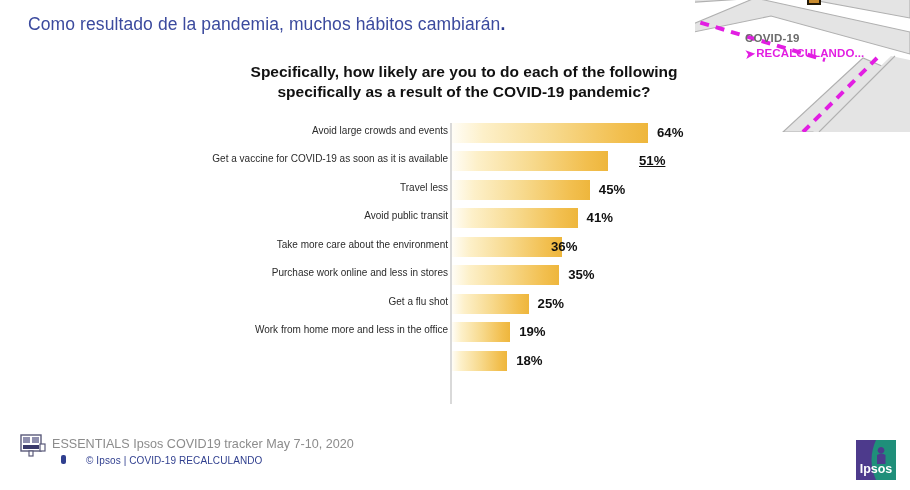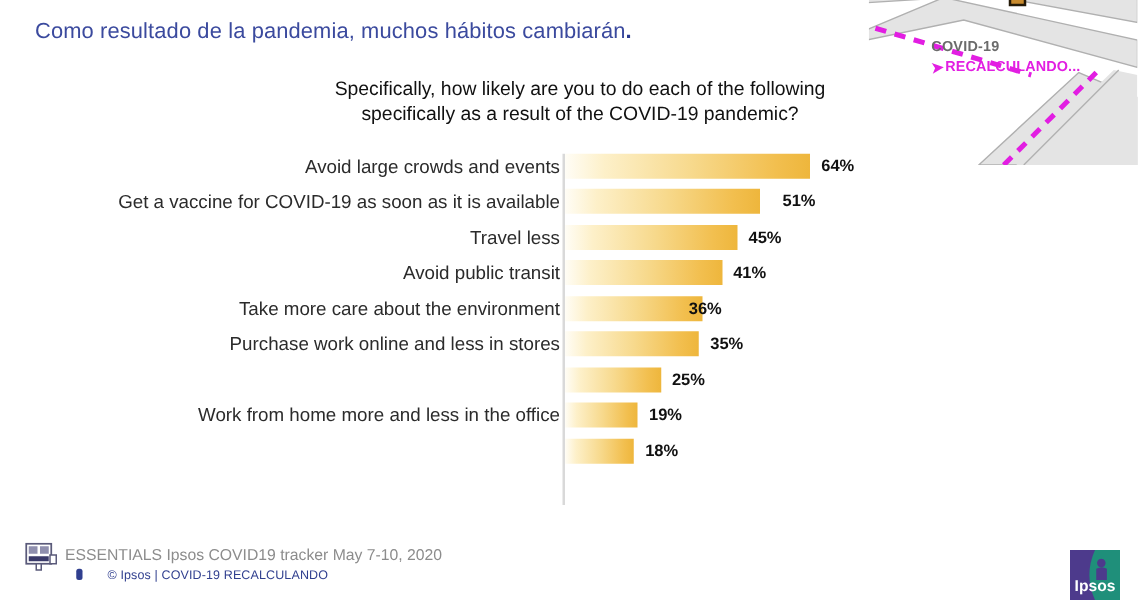--- a/index.html
+++ b/index.html
@@ -72,21 +72,21 @@
   
   .chart-wrap {
     position: absolute;
     left: 0;
     top: 62px;
     width: 910px;
   }
   .chart-title {
     text-align: center;
     font-size: 15.5px;
-    font-weight: normal;
+    font-weight: bold;
     color: #111111;
     line-height: 1.32;
     width: 700px;
     margin: 0 auto;
     padding-left: 18px;
     box-sizing: border-box;
   }
 
   .plot {
     position: relative;
@@ -105,21 +105,21 @@
   .bar-row {
     position: relative;
     height: 28.5px;
   }
   .bar-label {
     position: absolute;
     right: 462px;
     top: 3px;
     width: 420px;
     text-align: right;
-    font-size: 15px;
+    font-size: 10px;
     color: #2b2b2b;
     white-space: nowrap;
   }
   .bar-track {
     position: absolute;
     left: 452px;
     top: 1px;
     height: 20px;
   }
   .bar-fill {
@@ -230,21 +230,21 @@
           <div class="bar-track" style="width: 196px;">
             <div class="bar-fill"></div>
           </div>
           <div class="bar-value" style="left: 657px;">64%</div>
         </div>
         <div class="bar-row">
           <div class="bar-label">Get a vaccine for COVID-19 as soon as it is available</div>
           <div class="bar-track" style="width: 156.188px;">
             <div class="bar-fill"></div>
           </div>
-          <div class="bar-value" style="left: 626px;">51%</div>
+          <div class="bar-value" style="left: 639px; text-decoration: underline;">51%</div>
         </div>
         <div class="bar-row">
           <div class="bar-label">Travel less</div>
           <div class="bar-track" style="width: 137.812px;">
             <div class="bar-fill"></div>
           </div>
           <div class="bar-value" style="left: 598.812px;">45%</div>
         </div>
         <div class="bar-row">
           <div class="bar-label">Avoid public transit</div>
@@ -261,20 +261,21 @@
           <div class="bar-value" style="left: 551px;">36%</div>
         </div>
         <div class="bar-row">
           <div class="bar-label">Purchase work online and less in stores</div>
           <div class="bar-track" style="width: 107.188px;">
             <div class="bar-fill"></div>
           </div>
           <div class="bar-value" style="left: 568.188px;">35%</div>
         </div>
         <div class="bar-row">
+          <div class="bar-label">Get a flu shot</div>
           <div class="bar-track" style="width: 76.5625px;">
             <div class="bar-fill"></div>
           </div>
           <div class="bar-value" style="left: 537.562px;">25%</div>
         </div>
         <div class="bar-row">
           <div class="bar-label">Work from home more and less in the office</div>
           <div class="bar-track" style="width: 58.1875px;">
             <div class="bar-fill"></div>
           </div>

